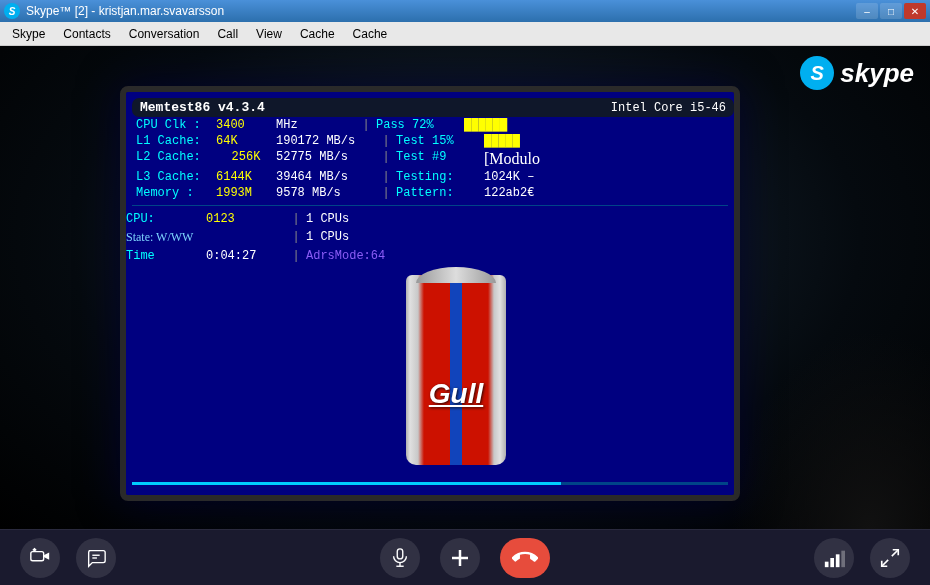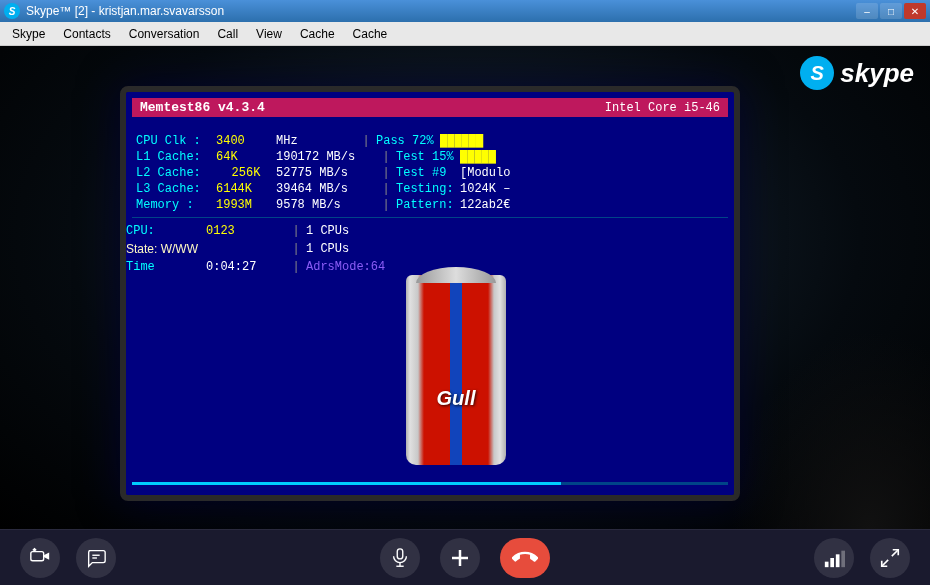--- a/index.html
+++ b/index.html
@@ -104,26 +104,27 @@
       width: 100%;
       height: 100%;
       background: #000080;
       font-family: 'Courier New', monospace;
       position: relative;
       overflow: hidden;
     }
 
     
     #memtest-header {
-      background: #be185d;
+      background: #0f172a;
       padding: 2px 8px;
       display: flex;
       justify-content: space-between;
       align-items: center;
-      margin: 6px 6px 0 6px;
+      margin: 6px 0 0 6px;
+      border-radius: 7px;
     }
 
     
     .memtest-row {
       display: flex;
       padding: 1px 10px;
       font-size: 12px;
     }
     .memtest-label {
       color: #00ffff;
@@ -137,21 +138,21 @@
       color: #ffff00;
       width: 80px;
     }
     .memtest-sep {
       color: #888;
       width: 20px;
       text-align: center;
     }
     .memtest-right-label {
       color: #00ffff;
-      width: 64px;
+      width: 88px;
     }
     .memtest-progress {
       color: #ffff00;
     }
 
     #memtest-divider {
       border-top: 1px solid #004488;
       margin: 4px 6px;
     }
 
@@ -252,21 +253,21 @@
   </div>
 
   <div id="monitor-frame">
     <div id="memtest-screen">
 
       <div id="memtest-header">
         <span style="color:white;font-size:13px;font-weight:bold;font-family:'Courier New',monospace;">Memtest86 v4.3.4</span>
         <span style="color:white;font-size:12px;font-family:'Courier New',monospace;">Intel Core i5-46</span>
       </div>
 
-      <div style="margin-top:16px;">
+      <div style="margin-top:0;">
         <div class="memtest-row">
           <span class="memtest-label">CPU Clk :</span>
           <span class="memtest-value" style="color:#ffff00;">3400</span>
           <span class="memtest-value2" style="color:white;">MHz</span>
           <span class="memtest-sep">|</span>
           <span class="memtest-right-label">Pass 72%</span>
           <span class="memtest-progress">██████</span>
         </div>
         <div class="memtest-row">
           <span class="memtest-label">L1 Cache:</span>
@@ -275,21 +276,21 @@
           <span class="memtest-sep">|</span>
           <span class="memtest-right-label">Test 15%</span>
           <span class="memtest-progress">█████</span>
         </div>
         <div class="memtest-row">
           <span class="memtest-label">L2 Cache:</span>
           <span class="memtest-value" style="color:#ffff00;text-align:center;">256K</span>
           <span class="memtest-value2" style="color:white;width:100px;">52775  MB/s</span>
           <span class="memtest-sep">|</span>
           <span class="memtest-right-label">Test #9</span>
-          <span style="color:white;font-size:12px;font-family:Liberation Mono, monospace;">[Modulo</span>
+          <span style="color:white;font-size:16px;font-family:Liberation Serif, serif;">[Modulo</span>
         </div>
         <div class="memtest-row">
           <span class="memtest-label">L3 Cache:</span>
           <span class="memtest-value" style="color:#ffff00;">6144K</span>
           <span class="memtest-value2" style="color:white;width:100px;">39464  MB/s</span>
           <span class="memtest-sep">|</span>
           <span class="memtest-right-label">Testing:</span>
           <span style="color:white;font-size:12px;font-family:'Courier New',monospace;">1024K –</span>
         </div>
         <div class="memtest-row">
@@ -305,21 +306,21 @@
       <div id="memtest-divider"></div>
 
       <div>
         <div class="memtest-bottom-row">
           <span class="memtest-label">CPU:</span>
           <span style="color:#ffff00;font-size:12px;font-family:'Courier New',monospace;width:80px;">0123</span>
           <span class="memtest-sep">|</span>
           <span style="color:white;font-size:12px;font-family:'Courier New',monospace;">1 CPUs</span>
         </div>
         <div class="memtest-bottom-row">
-          <span style="color:#fef9c3;font-size:12px;font-family:Liberation Sans, sans-serif;width:160px;">State: W/WW</span>
+          <span style="color:#7dd3fc;font-size:12px;font-family:Liberation Serif, serif;width:160px;">State: W/WW</span>
           <span class="memtest-sep">|</span>
           <span style="color:white;font-size:12px;font-family:'Courier New',monospace;">1 CPUs</span>
         </div>
         <div class="memtest-bottom-row">
           <span class="memtest-label">Time</span>
           <span style="color:white;font-size:12px;font-family:'Courier New',monospace;width:80px;">0:04:27</span>
           <span class="memtest-sep">|</span>
           <span style="color:#8b5cf6;font-size:12px;font-family:'Courier New',monospace;">AdrsMode:64</span>
         </div>
       </div>
@@ -339,23 +340,24 @@
             #cc1100 18%, #cc1100 44%,
             #1144bb 44%, #1144bb 56%,
             #cc1100 56%, #cc1100 82%,
             #c8c8c8 88%, #e0e0e0 94%, #b0b0b0 100%
           );
           border-radius: 6px 6px 10px 10px;
           position:relative;overflow:hidden;
         ">
           <div style="
             position:absolute;bottom:55px;left:50%;transform:translateX(-50%);
-            color:white;font-size:20px;font-weight:bold;font-style:italic;
+            color:white;font-size:28px;font-weight:bold;font-style:italic;
             text-shadow:1px 1px 3px rgba(0,0,0,0.8);white-space:nowrap;
             font-family:Arial,sans-serif;
+            text-decoration:underline;
           ">Gull</div>
         </div>
 
         <div style="
           position:absolute;top:-8px;left:10px;
           width:80px;height:16px;
           background:linear-gradient(to right,#999,#ddd,#999);
           border-radius:50% 50% 0 0 / 100% 100% 0 0;
         "></div>
       </div>

